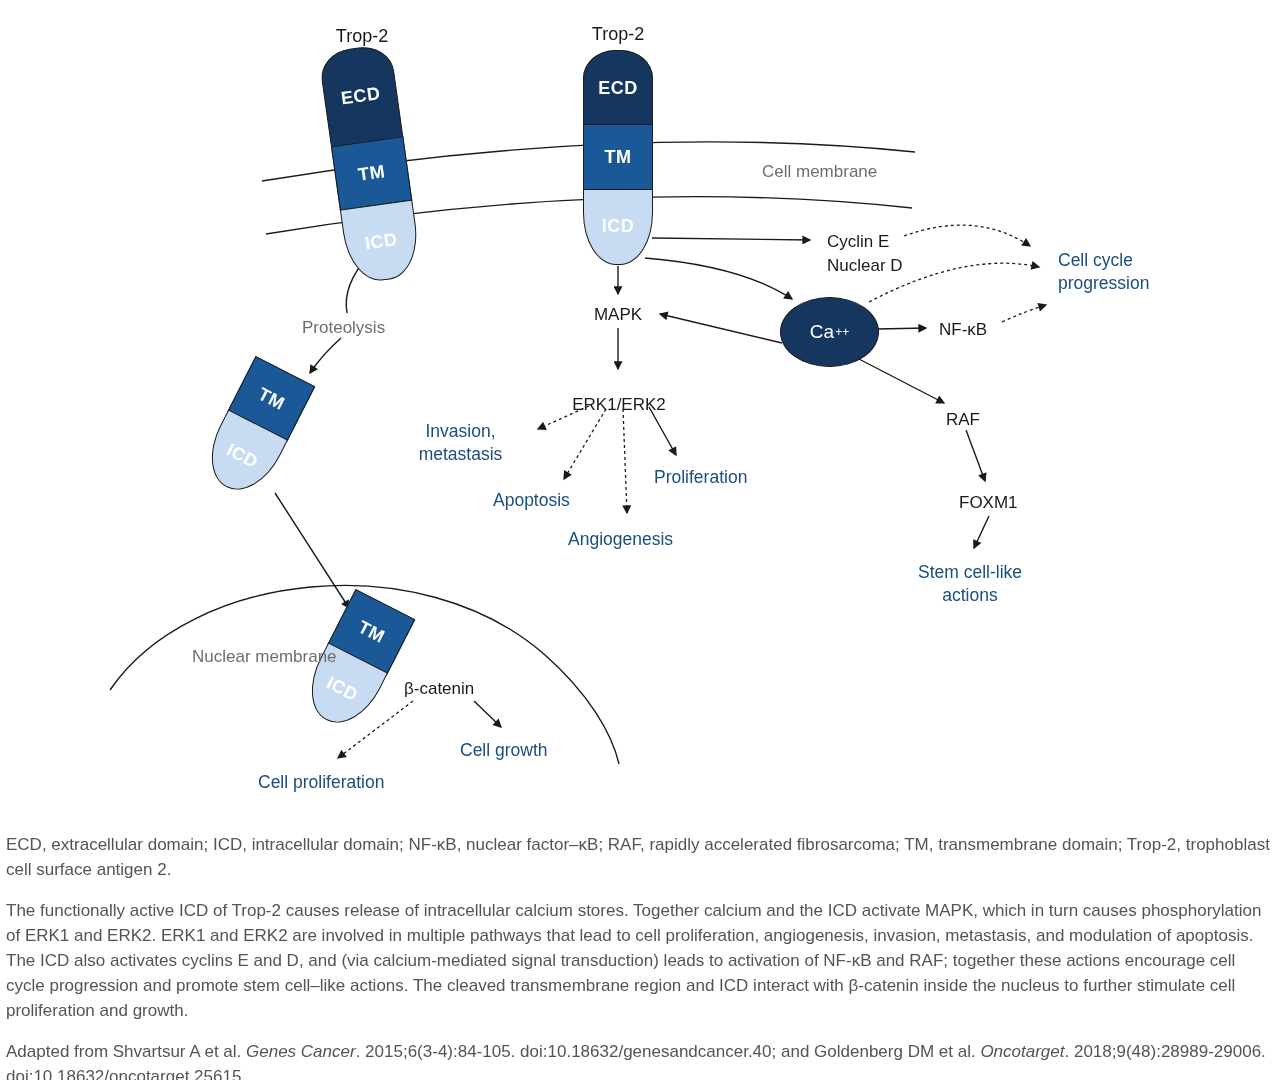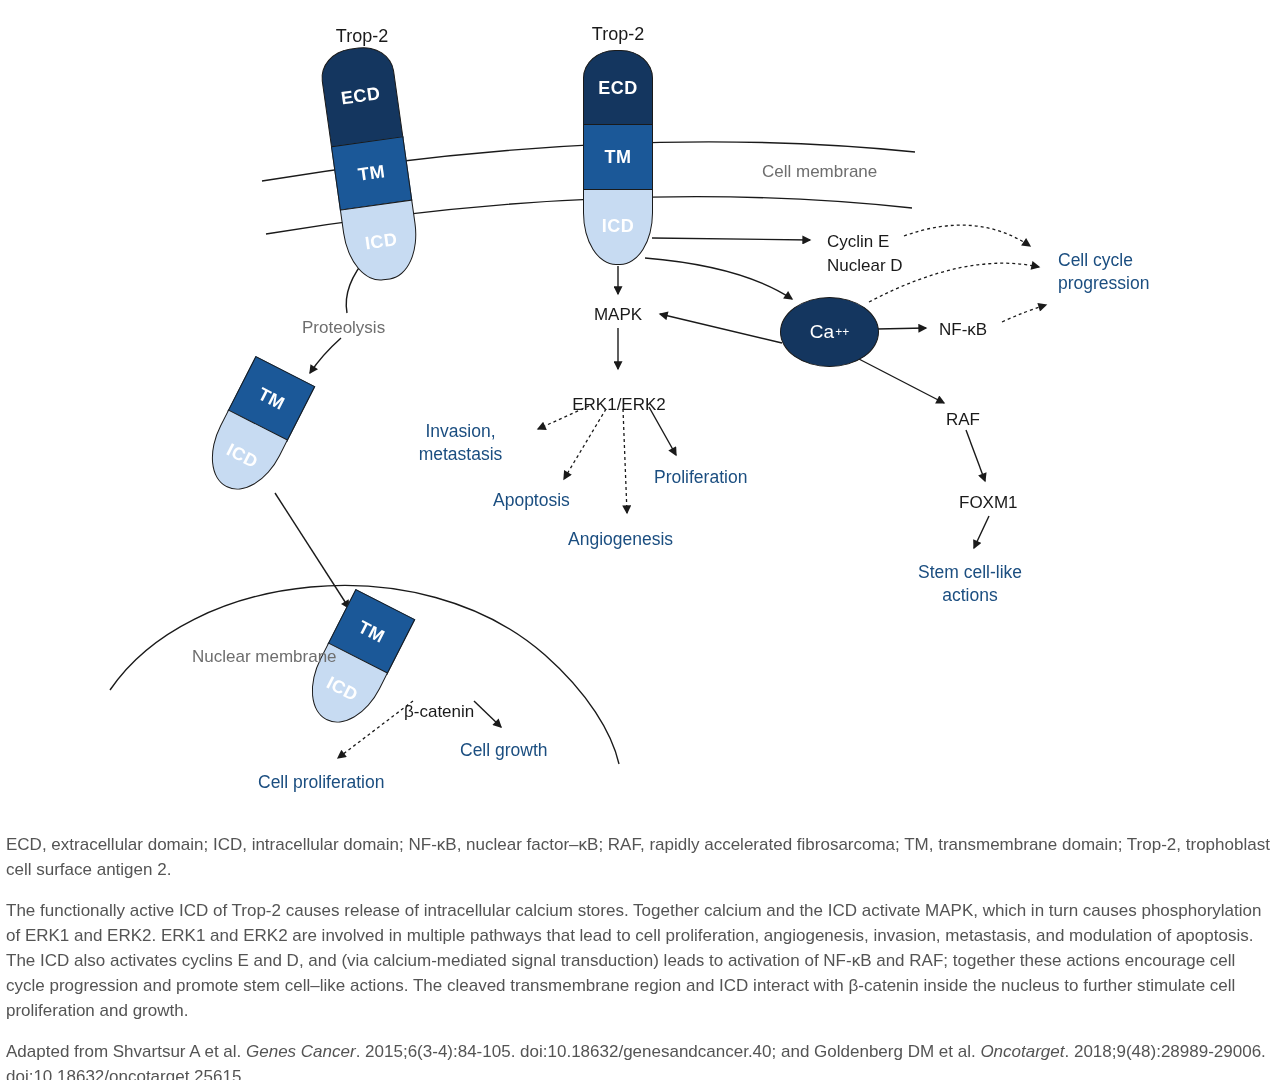--- a/index.html
+++ b/index.html
@@ -132,21 +132,21 @@
 
   <div class="lbl" style="left:827px;top:230px;line-height:23.5px;">
     <div>Cyclin E</div>
     <div>Nuclear D</div>
   </div>
   <div class="lbl center" style="left:578px;top:303px;width:80px;">MAPK</div>
   <div class="lbl" style="left:939px;top:318px;">NF-κB</div>
   <div class="lbl center" style="left:565px;top:382px;width:108px;margin-top:11px;">ERK1/ERK2</div>
   <div class="lbl" style="left:946px;top:408px;">RAF</div>
   <div class="lbl" style="left:959px;top:491px;">FOXM1</div>
-  <div class="lbl" style="left:404px;top:700px;">β-catenin</div>
+  <div class="lbl" style="left:404px;top:677px;">β-catenin</div>
 
   <div class="lbl blue center" style="left:1058px;top:249px;width:116px;text-align:left;">Cell cycle progression</div>
   <div class="lbl blue center" style="left:403px;top:420px;width:115px;">Invasion, metastasis</div>
   <div class="lbl blue" style="left:493px;top:489px;">Apoptosis</div>
   <div class="lbl blue" style="left:654px;top:466px;">Proliferation</div>
   <div class="lbl blue" style="left:568px;top:528px;">Angiogenesis</div>
   <div class="lbl blue center" style="left:901px;top:561px;width:138px;">Stem cell-like actions</div>
   <div class="lbl blue" style="left:460px;top:739px;">Cell growth</div>
   <div class="lbl blue" style="left:258px;top:771px;">Cell proliferation</div>
 

